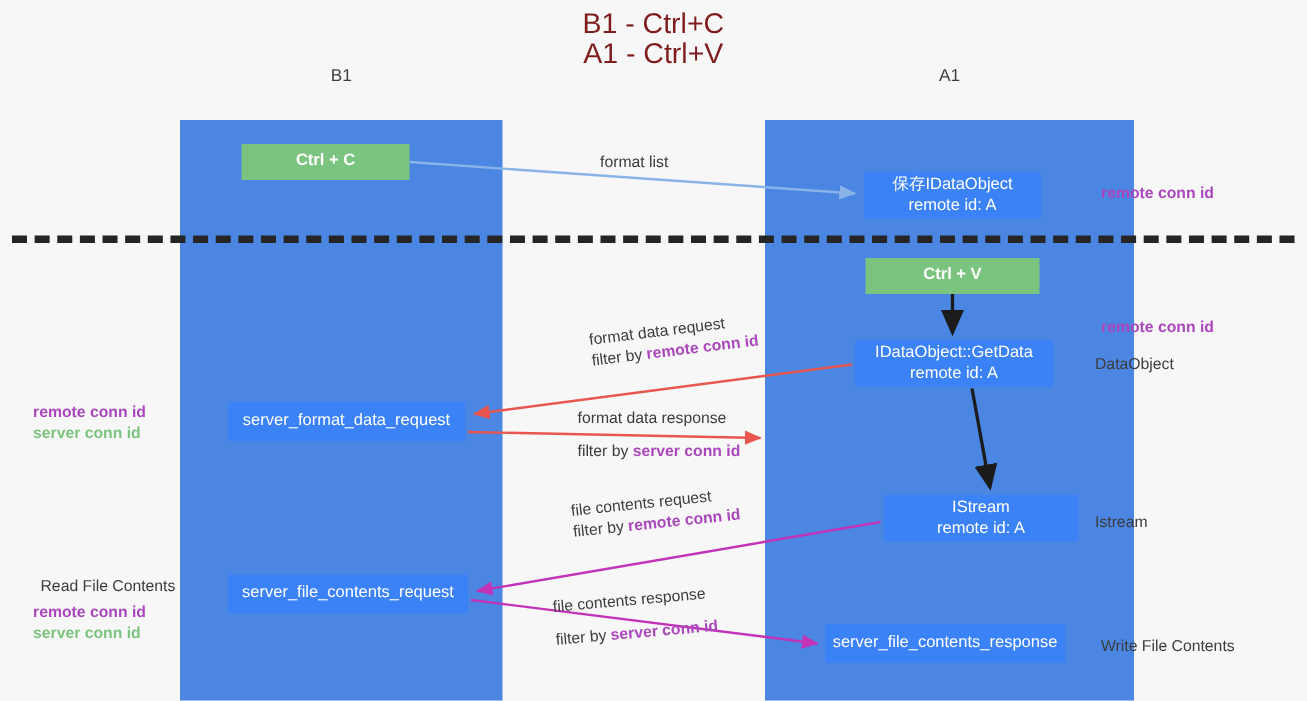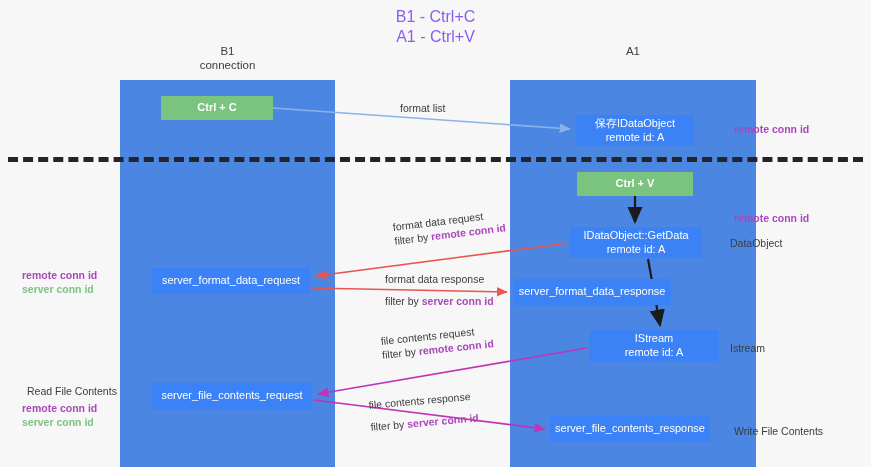--- a/index.html
+++ b/index.html
@@ -28,22 +28,22 @@
     line-height:14px;
   }
   #head-b1{left:120px;top:44px;width:215px;}
   #head-a1{left:510px;top:44px;width:246px;}
   .lane-head .l1{display:block;}
   .lane-head .l2{display:block;}
 
   
   #title{
     position:absolute;left:0;top:7px;width:871px;
-    text-align:center;color:#8b5cf6;
-    font-size:16px;line-height:20px;
+    text-align:center;color:#7f1d1d;
+    font-size:19px;line-height:20px;
   }
   #title span{display:block;}
 
   
   #sep{
     position:absolute;left:8px;top:157px;width:855px;height:0;
     border-top:5px dashed #252525;
   }
 
   
@@ -121,21 +121,20 @@
   <div id="title">
     <span>B1 - Ctrl+C</span>
     <span>A1 - Ctrl+V</span>
   </div>
 
   <div class="lane" id="lane-b1"></div>
   <div class="lane" id="lane-a1"></div>
 
   <div class="lane-head" id="head-b1">
     <span class="l1">B1</span>
-    <span class="l2">connection</span>
   </div>
   <div class="lane-head" id="head-a1">
     <span class="l1">A1</span>
   </div>
 
   <svg id="arrows" viewBox="0 0 871 467">
     <defs>
       <marker id="ah-blue" markerWidth="7" markerHeight="6" refX="6.5" refY="3" orient="auto">
         <path d="M0,0 L7,3 L0,6 z" fill="#8ab4e8"></path>
       </marker>
@@ -182,23 +181,20 @@
 
   <div class="box orange" id="box-getdata">
     <span class="ln">IDataObject::GetData</span>
     <span class="ln">remote id: A</span>
   </div>
 
   <div class="box orange" id="box-sfdreq">
     <span class="ln">server_format_data_request</span>
   </div>
 
-  <div class="box orange" id="box-sfdresp">
-    <span class="ln">server_format_data_response</span>
-  </div>
 
   <div class="box orange" id="box-istream">
     <span class="ln">IStream</span>
     <span class="ln">remote id: A</span>
   </div>
 
   <div class="box orange" id="box-sfcreq">
     <span class="ln">server_file_contents_request</span>
   </div>
 

